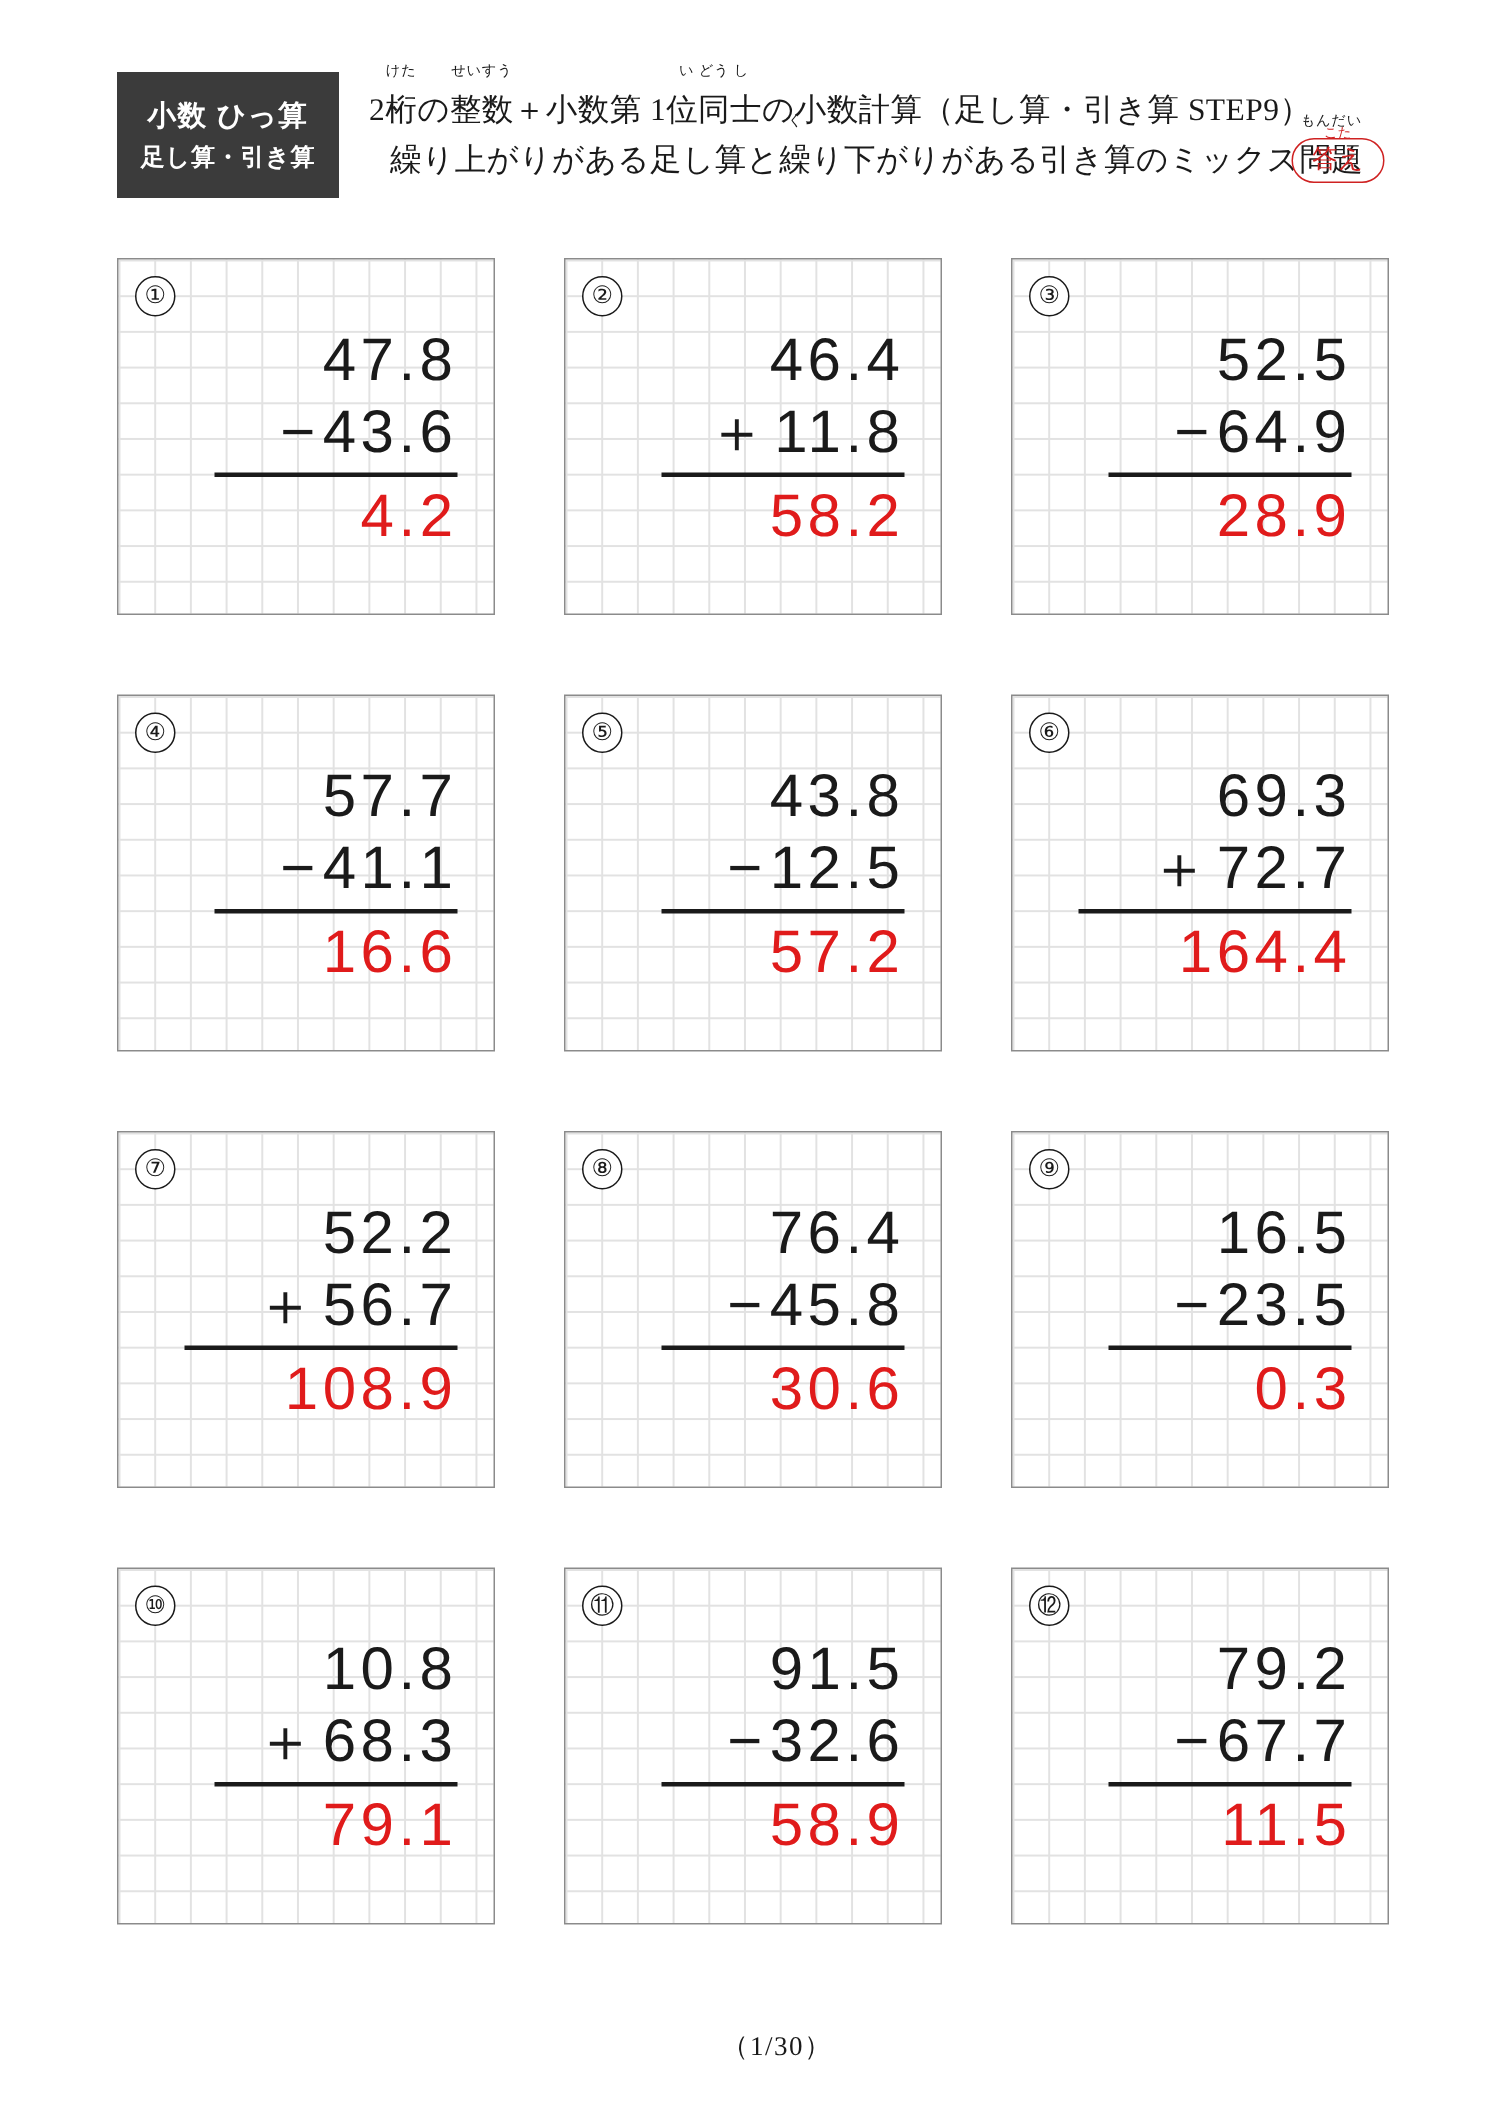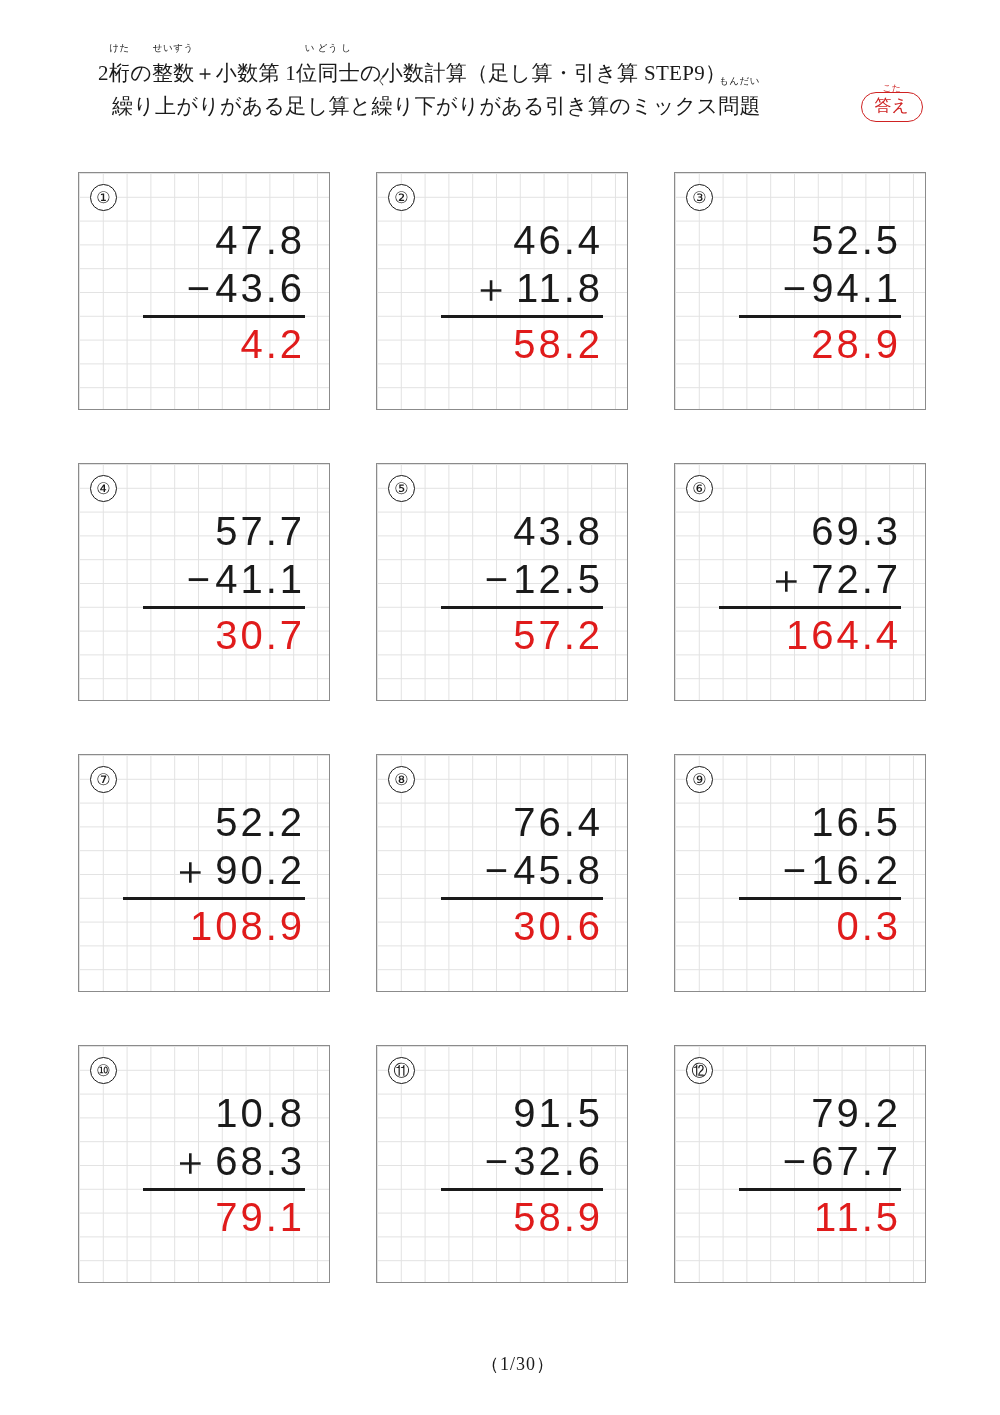--- a/index.html
+++ b/index.html
@@ -190,20 +190,24 @@
     font-size: 18px;
     font-family: "Liberation Serif", serif;
     letter-spacing: 1px;
     margin-left: 36px;
   }
 </style>
 </head>
 <body>
 
 <div id="header">
+  <div id="header-badge">
+    <div class="l1">小数 ひっ算</div>
+    <div class="l2">足し算・引き算</div>
+  </div>
   <div id="header-text">
     <div class="title-line" id="title-line-1"><span class="ruby-wrap"><span>2 </span></span><span class="ruby-wrap"><span>桁</span><span class="rt">けた</span></span><span class="ruby-wrap"><span>の</span></span><span class="ruby-wrap"><span>整数</span><span class="rt">せいすう</span></span><span class="ruby-wrap"><span>＋小数第 1 </span></span><span class="ruby-wrap"><span>位同士</span><span class="rt">い どう し</span></span><span class="ruby-wrap"><span>の小数計算（足し算・引き算 STEP9）</span></span></div>
     <div class="title-line second" id="title-line-2"><span class="ruby-wrap"><span>繰り上がりがある足し算と </span></span><span class="ruby-wrap"><span>繰</span><span class="rt">く</span></span><span class="ruby-wrap"><span>り下がりがある引き算のミックス</span></span><span class="ruby-wrap"><span>問題</span><span class="rt">もんだい</span></span></div>
     <div id="answer-pill">
       <span class="rt">こた</span>
       <span>答え</span>
     </div>
   </div>
 </div>
 
@@ -223,32 +227,32 @@
         <div class="row"><span class="digits">46.4</span></div>
         <div class="row"><span class="op">＋</span><span class="digits">11.8</span></div>
         <div class="rule" style="width: 162px;"></div>
         <div class="row answer"><span class="digits">58.2</span></div>
       </div>
     </div>
     <div class="cell">
       <div class="num-badge">③</div>
       <div class="calc">
         <div class="row"><span class="digits">52.5</span></div>
-        <div class="row"><span class="op">−</span><span class="digits">94.1</span></div>
+        <div class="row"><span class="op">−</span><span class="digits">64.9</span></div>
         <div class="rule" style="width: 162px;"></div>
         <div class="row answer"><span class="digits">28.9</span></div>
       </div>
     </div>
     <div class="cell">
       <div class="num-badge">④</div>
       <div class="calc">
         <div class="row"><span class="digits">57.7</span></div>
         <div class="row"><span class="op">−</span><span class="digits">41.1</span></div>
         <div class="rule" style="width: 162px;"></div>
-        <div class="row answer"><span class="digits">30.7</span></div>
+        <div class="row answer"><span class="digits">16.6</span></div>
       </div>
     </div>
     <div class="cell">
       <div class="num-badge">⑤</div>
       <div class="calc">
         <div class="row"><span class="digits">43.8</span></div>
         <div class="row"><span class="op">−</span><span class="digits">12.5</span></div>
         <div class="rule" style="width: 162px;"></div>
         <div class="row answer"><span class="digits">57.2</span></div>
       </div>
@@ -259,39 +263,39 @@
         <div class="row"><span class="digits">69.3</span></div>
         <div class="row"><span class="op">＋</span><span class="digits">72.7</span></div>
         <div class="rule" style="width: 182px;"></div>
         <div class="row answer"><span class="digits">164.4</span></div>
       </div>
     </div>
     <div class="cell">
       <div class="num-badge">⑦</div>
       <div class="calc">
         <div class="row"><span class="digits">52.2</span></div>
-        <div class="row"><span class="op">＋</span><span class="digits">90.2</span></div>
+        <div class="row"><span class="op">＋</span><span class="digits">56.7</span></div>
         <div class="rule" style="width: 182px;"></div>
         <div class="row answer"><span class="digits">108.9</span></div>
       </div>
     </div>
     <div class="cell">
       <div class="num-badge">⑧</div>
       <div class="calc">
         <div class="row"><span class="digits">76.4</span></div>
         <div class="row"><span class="op">−</span><span class="digits">45.8</span></div>
         <div class="rule" style="width: 162px;"></div>
         <div class="row answer"><span class="digits">30.6</span></div>
       </div>
     </div>
     <div class="cell">
       <div class="num-badge">⑨</div>
       <div class="calc">
         <div class="row"><span class="digits">16.5</span></div>
-        <div class="row"><span class="op">−</span><span class="digits">16.2</span></div>
+        <div class="row"><span class="op">−</span><span class="digits">23.5</span></div>
         <div class="rule" style="width: 162px;"></div>
         <div class="row answer"><span class="digits">0.3</span></div>
       </div>
     </div>
     <div class="cell">
       <div class="num-badge">⑩</div>
       <div class="calc">
         <div class="row"><span class="digits">10.8</span></div>
         <div class="row"><span class="op">＋</span><span class="digits">68.3</span></div>
         <div class="rule" style="width: 162px;"></div>

